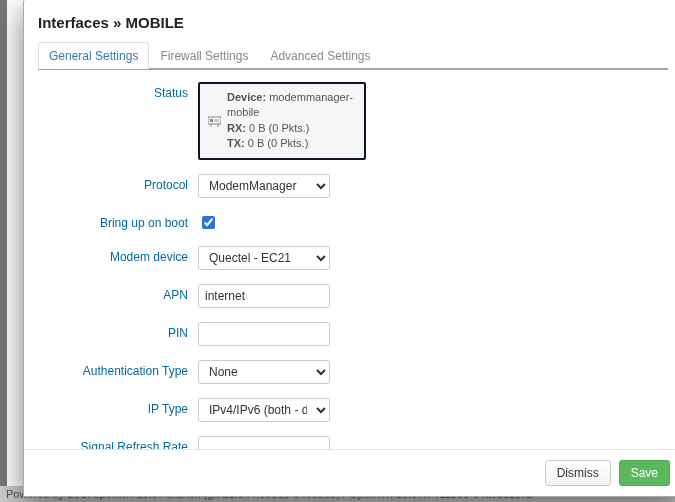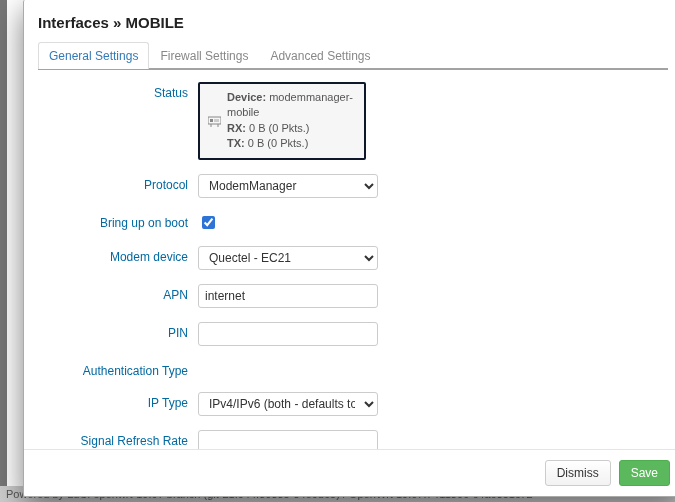--- a/index.html
+++ b/index.html
@@ -113,21 +113,21 @@
     align-items: center;
   }
   .net-icon {
     width: 13px; height: 11px;
     display: inline-block;
     margin-top: 2px;
     position: relative;
   }
   .net-icon svg { width: 13px; height: 11px; }
   select, input[type=text] {
-    width: 180px;
+    width: 132px;
     height: 24px;
     box-sizing: border-box;
     border: 1px solid #ccc;
     border-radius: 3px;
     padding: 2px 6px;
     font-size: 12px;
     background: #fff;
     color: #333;
   }
   input[type=checkbox] {
@@ -244,20 +244,25 @@
 
       <div class="row">
         <div class="label">PIN</div>
         <div class="control">
           <input type="text" value="" style="">
         </div>
       </div>
 
       <div class="row">
         <div class="label">Authentication Type</div>
+        <div class="control">
+          <select>
+            <option>None</option>
+          </select>
+        </div>
       </div>
 
       <div class="row">
         <div class="label">IP Type</div>
         <div class="control">
           <select>
             <option>IPv4/IPv6 (both - defaults to IPv4)</option>
           </select>
         </div>
       </div>

